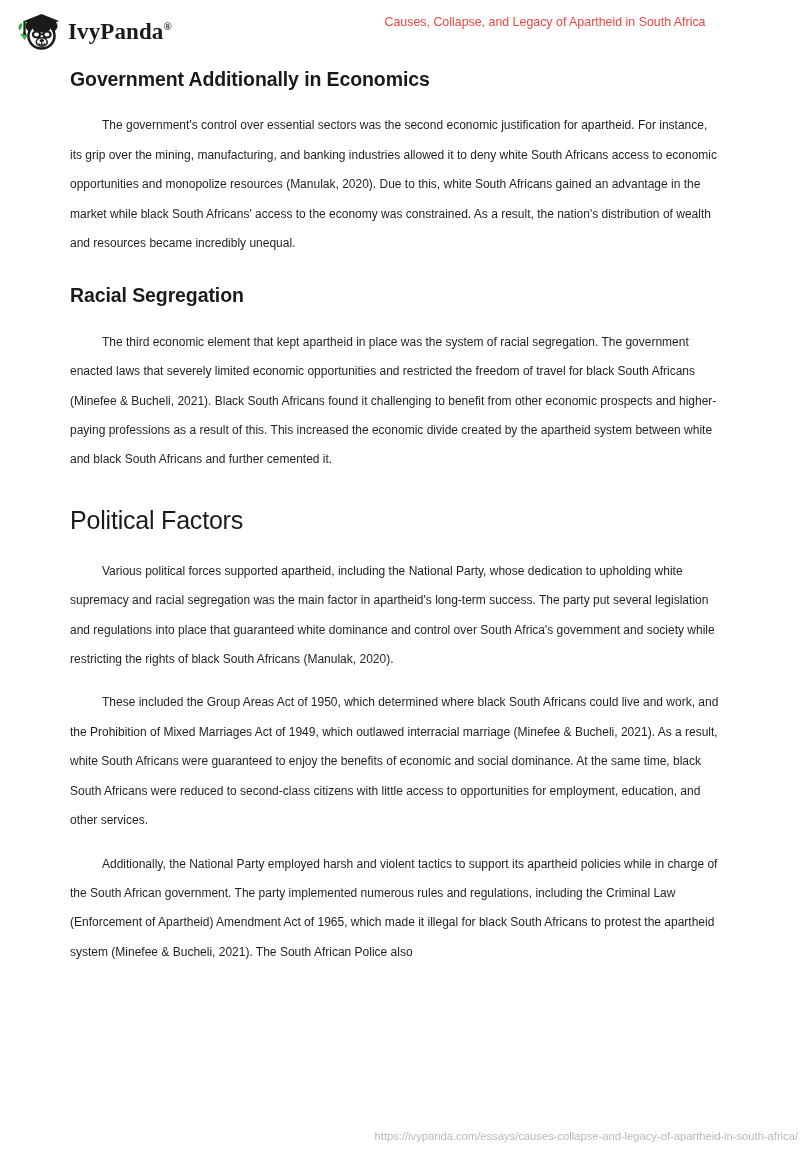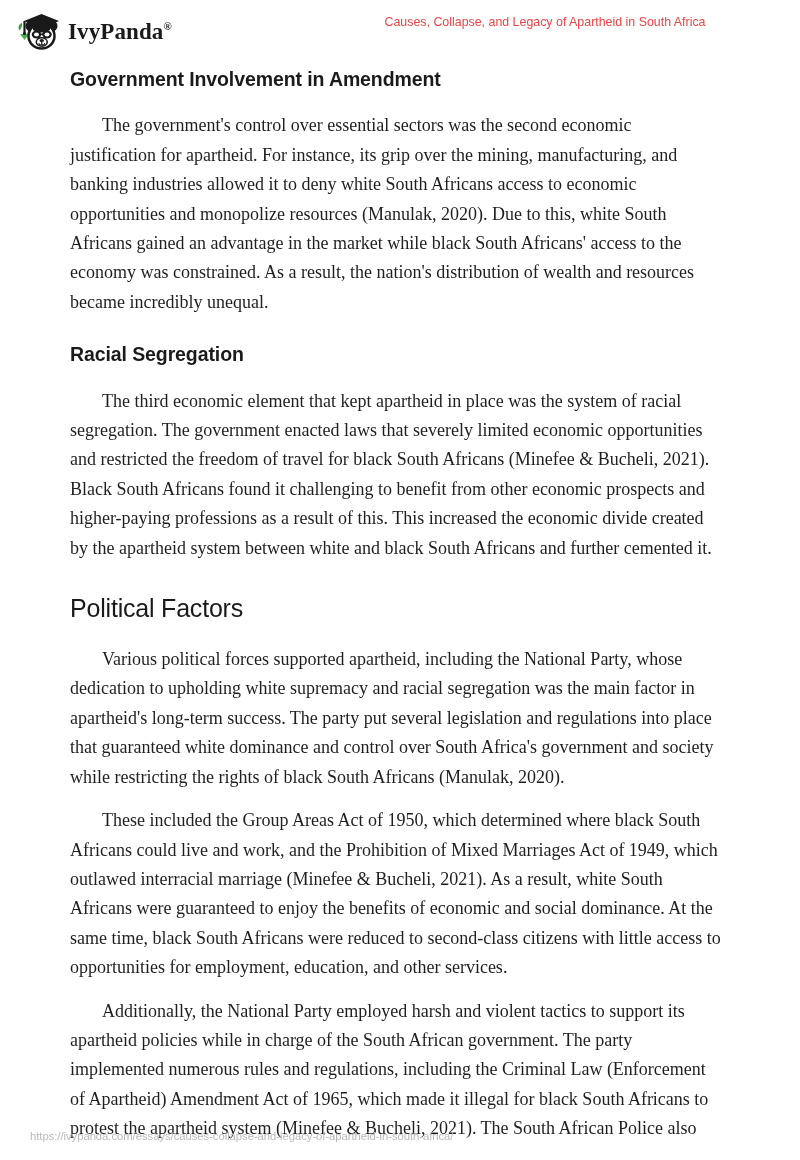--- a/index.html
+++ b/index.html
@@ -89,46 +89,45 @@
     font-size: 19.5px;
     font-weight: bold;
     color: #1a1a1a;
     margin: 0;
     padding: 0;
     letter-spacing: -0.1px;
     line-height: 1.2;
   }
 
   p.body-text {
-    font-size: 18px;
+    font-size: 12px;
     line-height: 29.4px;
     color: #1f1f1f;
     margin: 0;
     padding: 0;
     text-indent: 32px;
     text-align: left;
-    font-family: Liberation Serif, serif;
   }
 
   .sp-after-h2 { height: 20px; }
   .sp-after-h1 { height: 22px; }
   .sp-before-h2 { height: 26px; }
   .sp-before-h1 { height: 30px; }
   .sp-para { height: 14px; }
 
   
   .page-footer {
     position: absolute;
     left: 0;
     bottom: 18px;
     width: 800px;
   }
   .footer-url {
     width: 768px;
-    text-align: left;
+    text-align: right;
     margin-left: 30px;
     font-size: 11.3px;
     color: #b9b9b9;
     white-space: nowrap;
     letter-spacing: -0.05px;
   }
 </style>
 </head>
 <body>
 
@@ -167,21 +166,21 @@
         <circle cx="21" cy="51" r="3" fill="#1a1a1a"></circle>
       </g>
     </svg>
     <span class="brand-word"><span>IvyPanda</span><span class="brand-reg">®</span></span>
   </div>
 
   <div class="header-title">Causes, Collapse, and Legacy of Apartheid in South Africa</div>
 </div>
 
 <div class="doc-body">
-    <h2 class="section-title">Government Involvement in Amendment</h2>
+    <h2 class="section-title">Government Additionally in Economics</h2>
     <div class="sp-after-h2"></div>
     <p class="body-text">The government's control over essential sectors was the second economic justification for apartheid. For instance, its grip over the mining, manufacturing, and banking industries allowed it to deny white South Africans access to economic opportunities and monopolize resources (Manulak, 2020). Due to this, white South Africans gained an advantage in the market while black South Africans' access to the economy was constrained. As a result, the nation's distribution of wealth and resources became incredibly unequal.</p>
     <div class="sp-before-h2"></div>
     <h2 class="section-title">Racial Segregation</h2>
     <div class="sp-after-h2"></div>
     <p class="body-text">The third economic element that kept apartheid in place was the system of racial segregation. The government enacted laws that severely limited economic opportunities and restricted the freedom of travel for black South Africans (Minefee &amp; Bucheli, 2021). Black South Africans found it challenging to benefit from other economic prospects and higher-paying professions as a result of this. This increased the economic divide created by the apartheid system between white and black South Africans and further cemented it.</p>
     <div class="sp-before-h1"></div>
     <h1 class="section-title">Political Factors</h1>
     <div class="sp-after-h1"></div>
     <p class="body-text">Various political forces supported apartheid, including the National Party, whose dedication to upholding white supremacy and racial segregation was the main factor in apartheid's long-term success. The party put several legislation and regulations into place that guaranteed white dominance and control over South Africa's government and society while restricting the rights of black South Africans (Manulak, 2020).</p>

